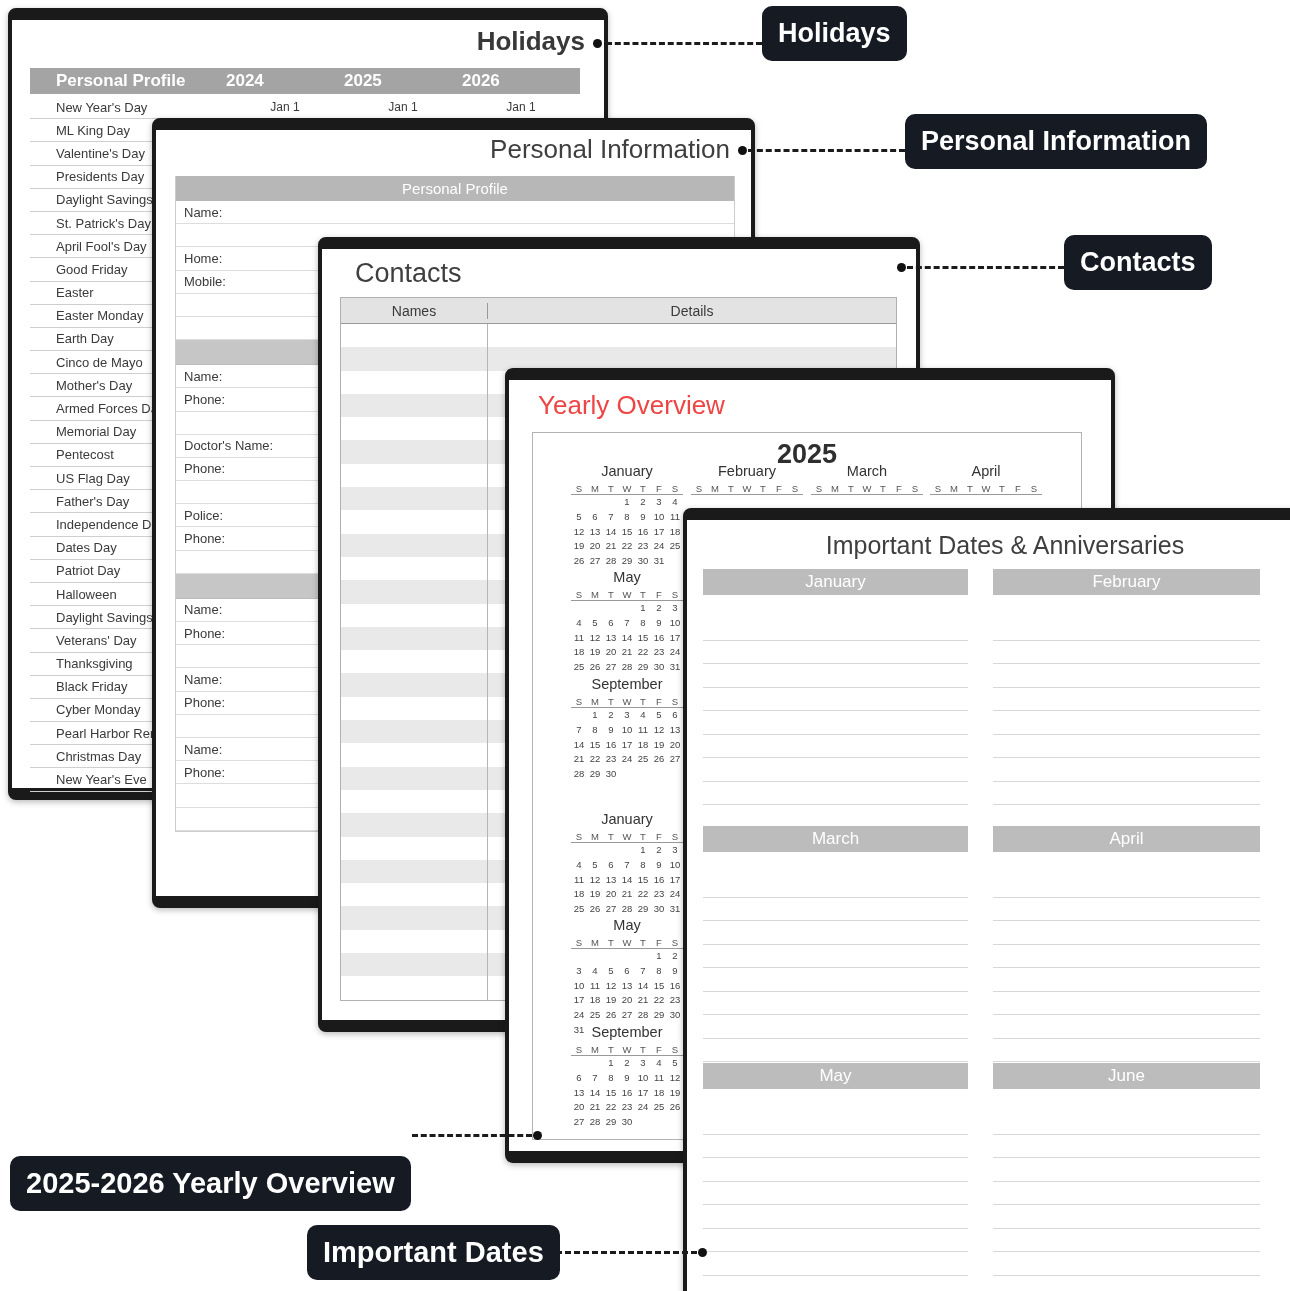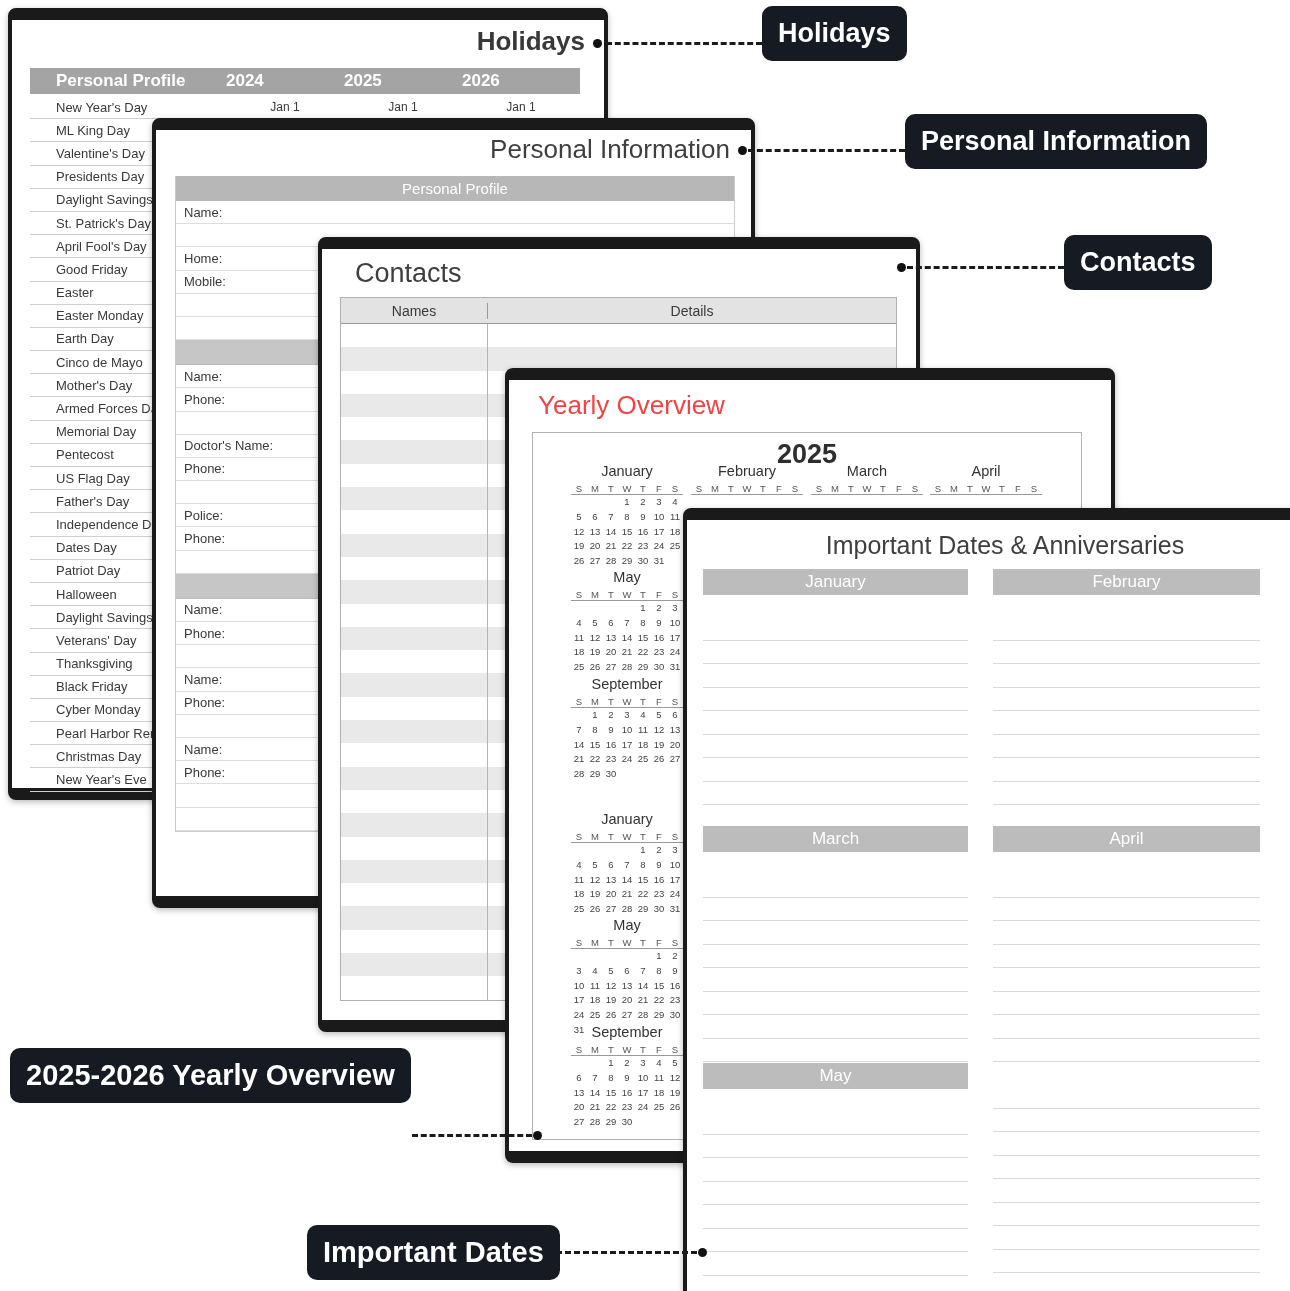--- a/index.html
+++ b/index.html
@@ -904,38 +904,39 @@
             <div class="id-line"></div>
             <div class="id-line"></div>
             <div class="id-line"></div>
             <div class="id-line"></div>
             <div class="id-line"></div>
             <div class="id-line"></div>
             <div class="id-line"></div>
           </div>
         </div>
         <div class="id-sec" style="left: 306px; top: 543px; width: 267px;">
+          <div class="id-bar">June</div>
           <div style="padding-top: 22px;">
             <div class="id-line"></div>
             <div class="id-line"></div>
             <div class="id-line"></div>
             <div class="id-line"></div>
             <div class="id-line"></div>
             <div class="id-line"></div>
             <div class="id-line"></div>
             <div class="id-line"></div>
           </div>
         </div>
       </div>
   </div>
 
   <div class="callout" style="left:762px;top:6px;">Holidays</div>
   <div class="callout" style="left:905px;top:114px;">Personal Information</div>
   <div class="callout" style="left:1064px;top:235px;">Contacts</div>
-  <div class="callout big" style="left:10px;top:1048px;">2025-2026 Yearly Overview</div>
+  <div class="callout big" style="left:10px;top:1156px;">2025-2026 Yearly Overview</div>
   <div class="callout big" style="left:307px;top:1225px;">Important Dates</div>
 
   <div class="dash" style="left:606px;top:42px;width:156px;"></div>
   <div class="dash" style="left:748px;top:149px;width:157px;"></div>
   <div class="dash" style="left:907px;top:266px;width:157px;"></div>
   <div class="dash" style="left:412px;top:1134px;width:120px;"></div>
   <div class="dash" style="left:547px;top:1251px;width:150px;"></div>
 
   <div class="dot" style="left:593px;top:39px;"></div>
   <div class="dot" style="left:738px;top:146px;"></div>

